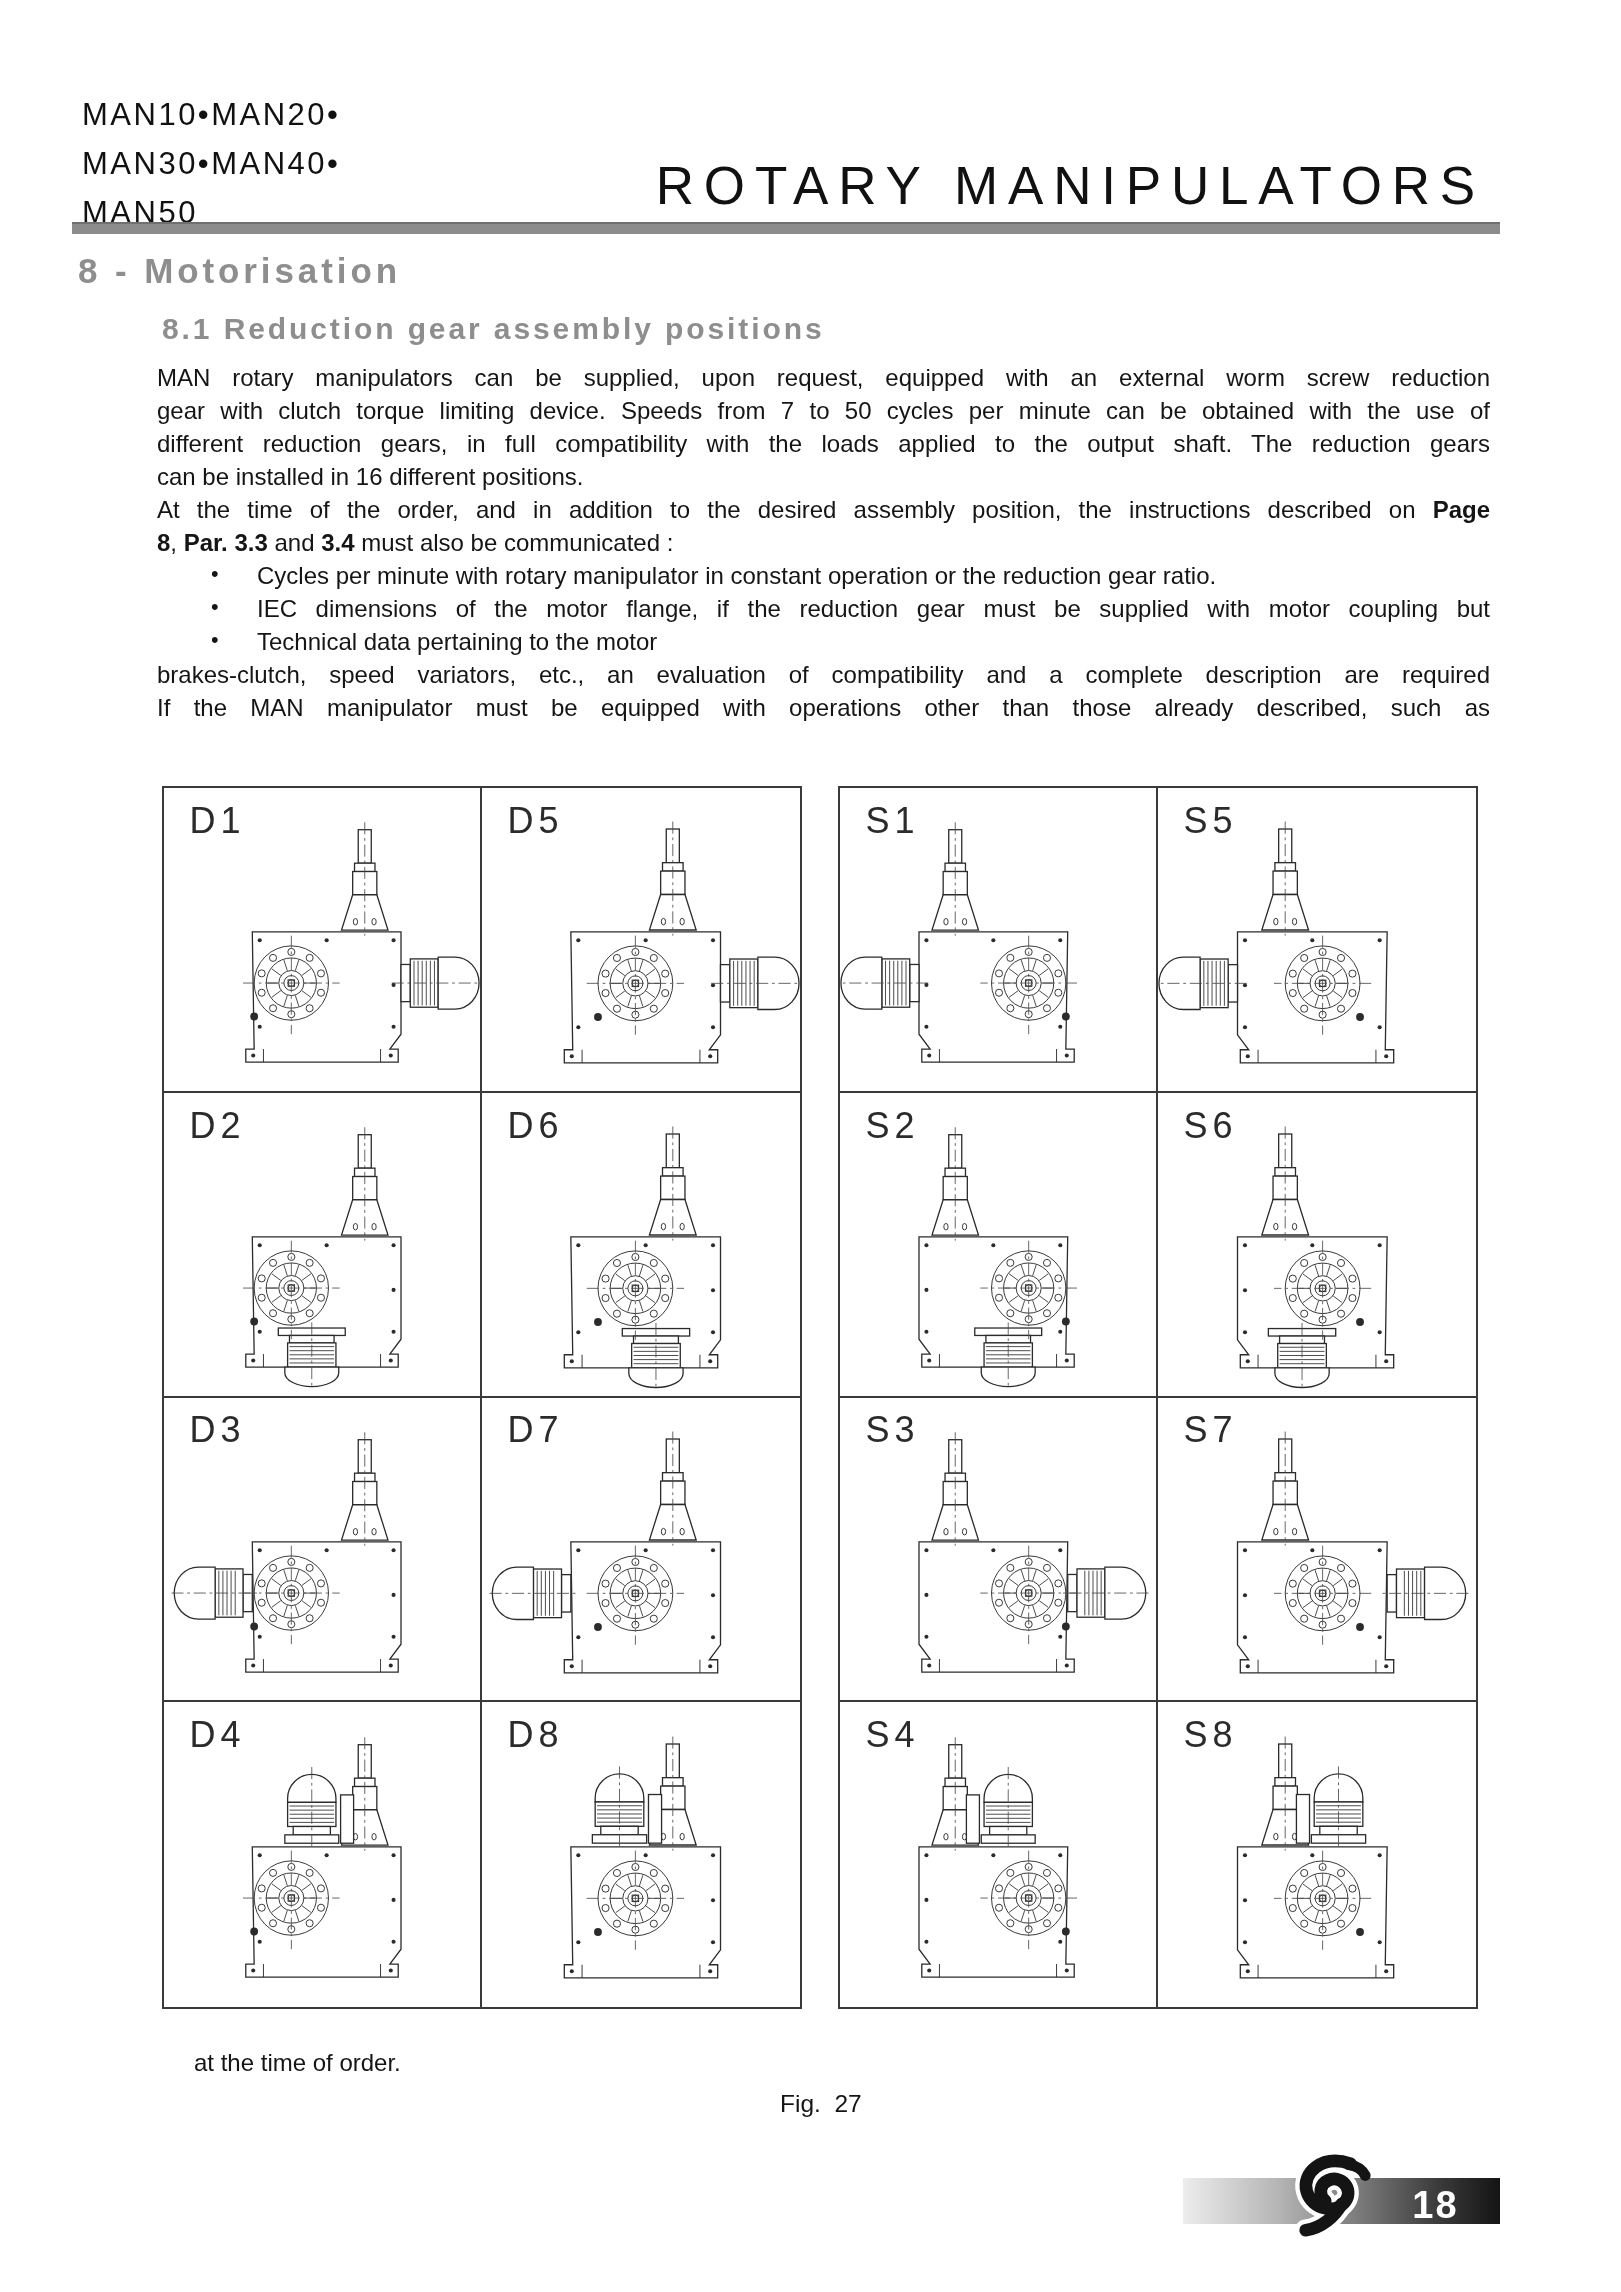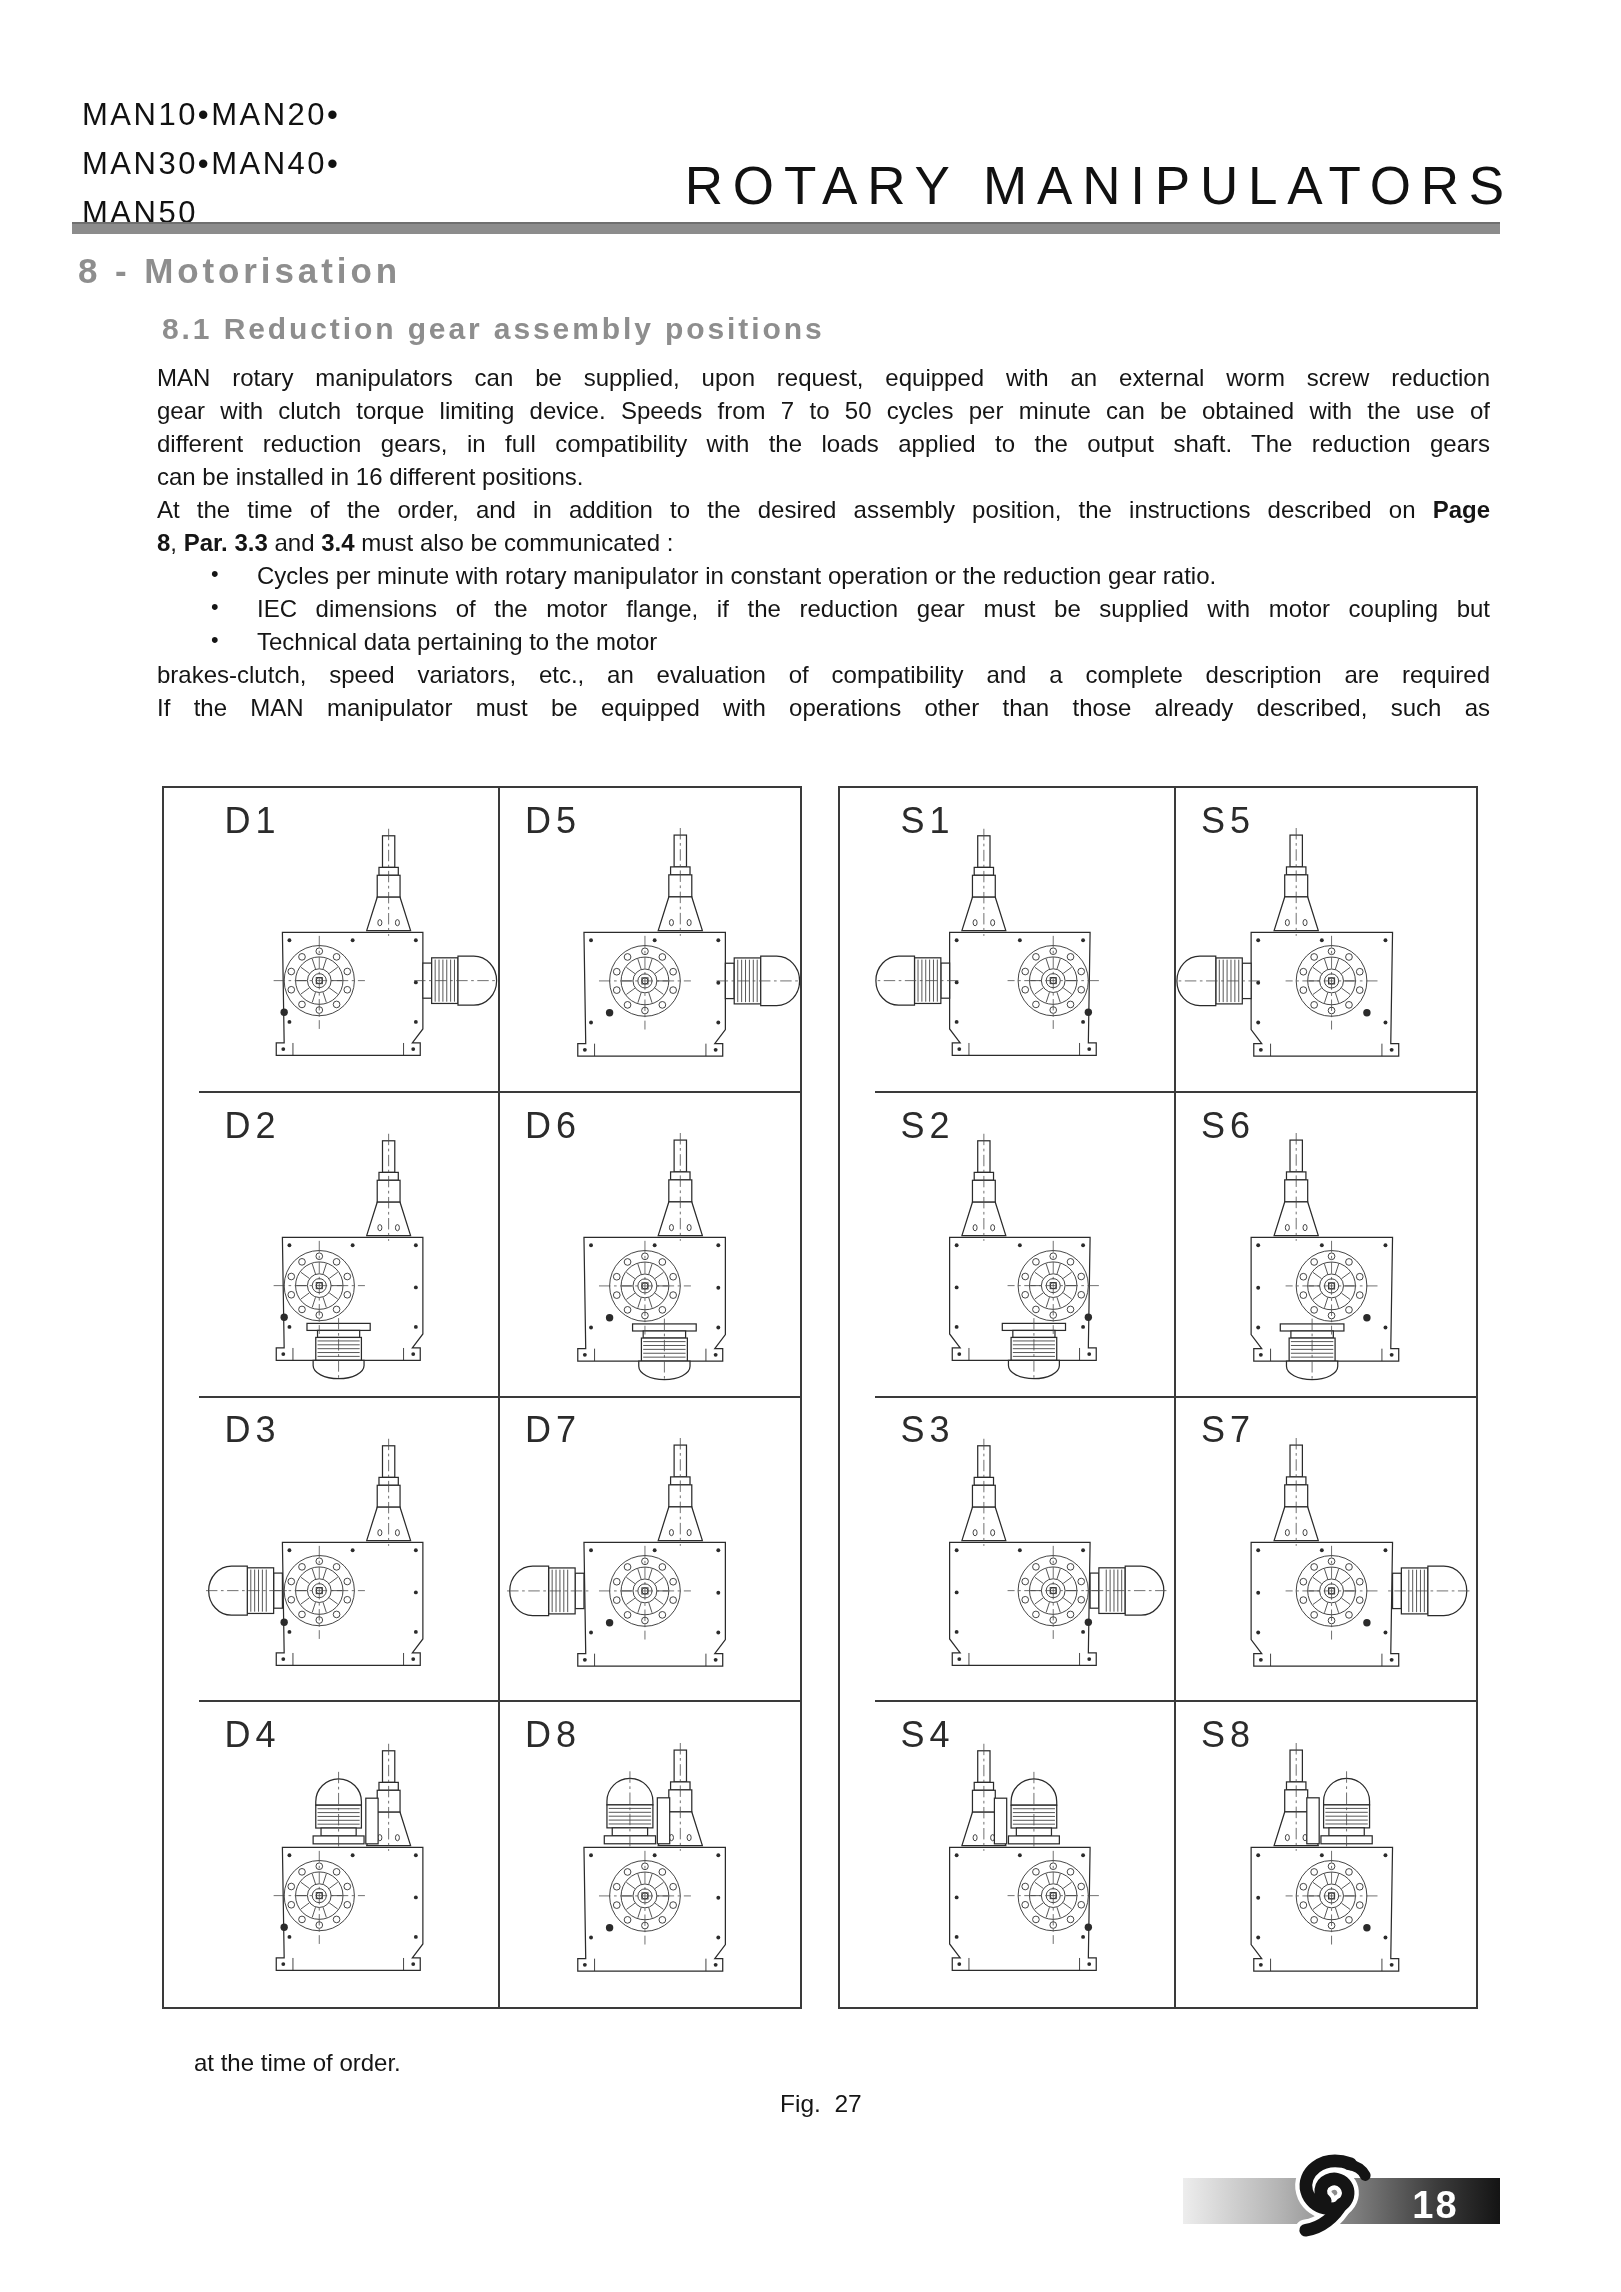--- a/index.html
+++ b/index.html
@@ -2,21 +2,21 @@
 <html><head>
 <meta charset="utf-8">
 <style>
   html,body{margin:0;padding:0;background:#ffffff;}
   .page{position:relative;width:1621px;height:2293px;background:#fff;overflow:hidden;
         font-family:"Liberation Sans", sans-serif;color:#1a1a1a;}
 
   
   .models{position:absolute;left:82px;top:90px;font-size:31px;line-height:49px;
           letter-spacing:2.5px;color:#111;}
-  .page-title{position:absolute;right:107px;top:155px;font-size:53px;letter-spacing:9.8px;
+  .page-title{position:absolute;right:136px;top:155px;font-size:53px;letter-spacing:9.8px;
               color:#111;white-space:nowrap;}
   .title-bar{position:absolute;left:72px;top:222px;width:1428px;height:11.8px;background:#8c8c8c;
              border-top:2px solid #6f6f6f;box-sizing:border-box;}
 
   
   .h1{position:absolute;left:78px;top:251px;font-size:35px;font-weight:bold;
       letter-spacing:3.9px;color:#8e8e8e;}
   .h2{position:absolute;left:162px;top:312px;font-size:30px;font-weight:bold;
       letter-spacing:2.9px;color:#8e8e8e;}
 
@@ -26,21 +26,21 @@
   .ln{position:relative;height:33px;white-space:nowrap;}
   .ln.justify,.ln.bullet-justify{white-space:normal;text-align:justify;text-align-last:justify;}
   .ln.bullet,.ln.bullet-justify{padding-left:100px;}
   .ln.hang{padding-left:36px;}
   .ln .dot{position:absolute;left:54px;top:-2px;font-size:21.6px;}
   .ln b{font-weight:bold;}
 
   
   .fig-block{position:absolute;display:grid;grid-template-columns:1fr 1fr;
              grid-template-rows:repeat(4,1fr);border:2px solid #3a3a3a;box-sizing:border-box;
-             background:#fff;padding-left:35px;}
+             background:#fff;}
   .fig-cell{position:relative;border-right:2px solid #3a3a3a;border-bottom:2px solid #3a3a3a;
             box-sizing:border-box;overflow:hidden;}
   .fig-cell:nth-child(2n){border-right:none;}
   .fig-cell:nth-child(n+7){border-bottom:none;}
   .cell-label{position:absolute;left:25.5px;top:11.8px;font-size:36px;letter-spacing:4.9px;
               color:#2b2b2b;}
   .fig-cell svg{position:absolute;left:0;top:0;width:100%;height:100%;}
 
   .closing{position:absolute;left:194px;top:2049px;font-size:24px;color:#151515;text-align:center;}
   .caption{position:absolute;left:780px;top:2090px;font-size:24.5px;color:#151515;white-space:pre;}

